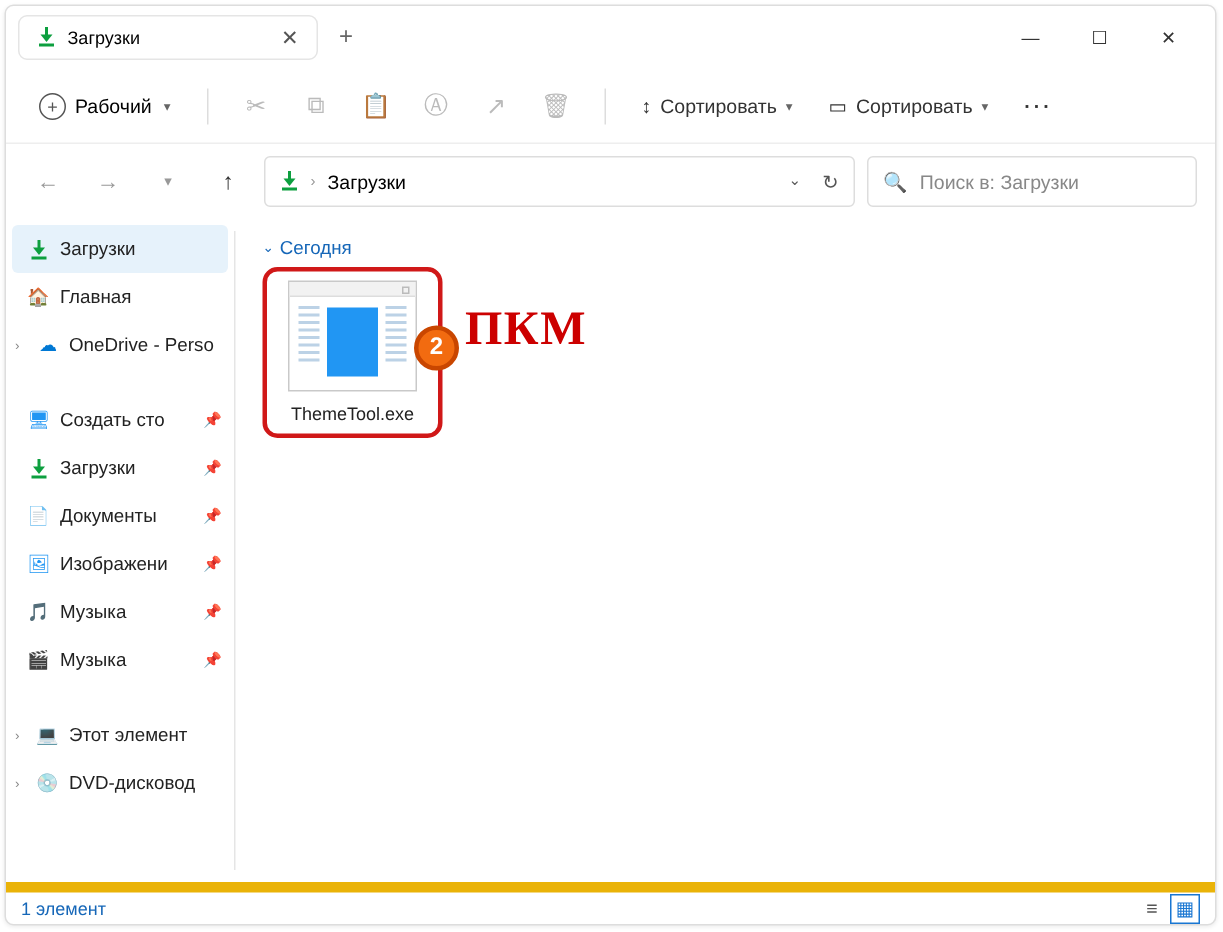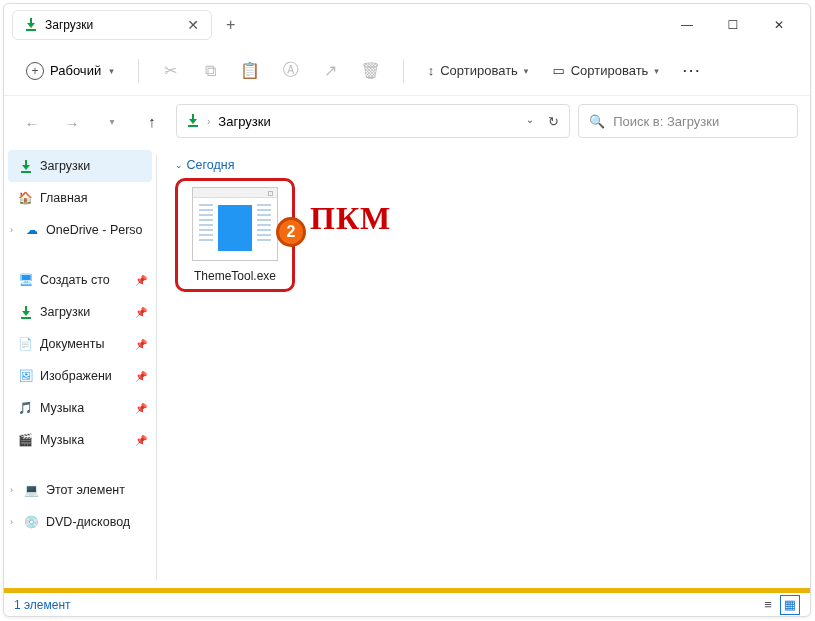--- a/index.html
+++ b/index.html
@@ -45,21 +45,21 @@
 .file-icon { width: 86px; height: 74px; background: #fff; border: 1px solid #c9c9c9; position: relative; display:flex; align-items:center; justify-content:center; overflow:hidden;}
 .file-icon .topbar { position:absolute; top:0; left:0; right:0; height:10px; background:#f2f2f2; border-bottom:1px solid #ddd;}
 .file-icon .topbar::after{content:""; position:absolute; right:4px; top:3px; width:3px;height:3px;border:1px solid #bbb;}
 .file-icon .lines-l { position:absolute; left:6px; top:16px; width:14px; display:flex; flex-direction:column; gap:3px;}
 .file-icon .lines-r { position:absolute; right:6px; top:16px; width:14px; display:flex; flex-direction:column; gap:3px;}
 .file-icon .lines-l div,.file-icon .lines-r div{height:2px;background:#bcd2e6;}
 .file-icon .doc { width:34px; height:46px; background:#2196f3; margin-top:8px;}
 .file-label { font-size: 12px; color: #222; text-align: right;}
 .badge { position: absolute; right: -14px; top: 36px; width: 30px; height: 30px; background: #f26b10; border: 3px solid #c94600; border-radius: 50%; display: flex; align-items: center; justify-content: center; color: #fff; font-weight: bold; font-size: 16px;}
 .annot { position: absolute; left: 310px; top: 200px; font-family: "Times New Roman", serif; font-size: 32px; font-weight: bold; color: #c00; text-shadow: 1px 0 #fff,-1px 0 #fff,0 1px #fff,0 -1px #fff; letter-spacing: 1px;}
-.statusbar { height: 28px; border-top: 5px solid #eab308; display: flex; align-items: center; padding: 0 10px; font-size: 12px; color: #1667b8;}
+.statusbar { height: 28px; border-top: 7px solid #eab308; display: flex; align-items: center; padding: 0 10px; font-size: 12px; color: #1667b8;}
 .statusbar .views { margin-left: auto; display: flex; gap: 2px;}
 .statusbar .vbtn { width: 20px; height: 20px; display:flex; align-items:center; justify-content:center; border:1px solid transparent; color:#555; cursor:pointer; font-size:13px;}
 .statusbar .vbtn.active { border-color:#1976d2; color:#1976d2;}
 .dl-arrow{display:inline-block;position:relative;width:12px;height:12px;}
 .dl-arrow::before{content:"";position:absolute;left:5px;top:0;width:2px;height:7px;background:#0d9f3f;}
 .dl-arrow::after{content:"";position:absolute;left:2px;top:5px;border-left:4px solid transparent;border-right:4px solid transparent;border-top:5px solid #0d9f3f;}
 .dl-bar{position:absolute;left:1px;bottom:-1px;width:10px;height:2px;background:#0d9f3f;}
 </style>
 </head>
 <body>

